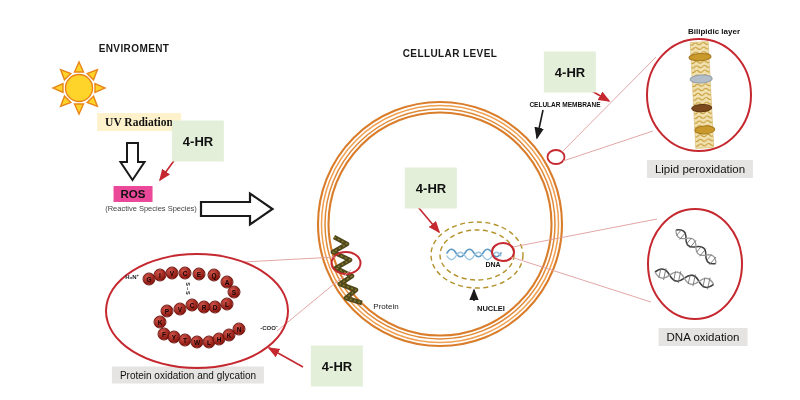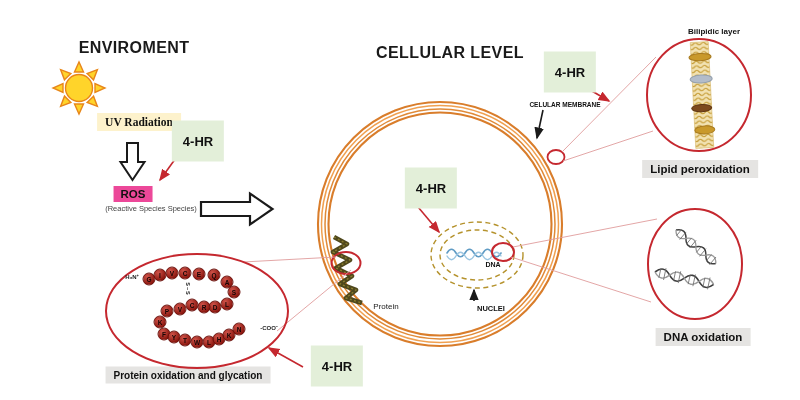--- a/index.html
+++ b/index.html
@@ -1,23 +1,23 @@
 <!DOCTYPE html>
 <html><head>
 <meta charset="utf-8">
 <style>
   html,body{margin:0;padding:0;background:#fff;}
   #canvas{position:relative;width:800px;height:400px;background:#ffffff;overflow:hidden;
           font-family:"Liberation Sans",sans-serif;}
   .abs{position:absolute;transform:translate(-50%,-50%);white-space:nowrap;padding-left:32px;}
-  .title{font-weight:bold;font-size:16px;color:#1a1a1a;letter-spacing:.4px;}
+  .title{font-weight:bold;font-size:10px;color:#1a1a1a;letter-spacing:.4px;}
   .badge-hr{background:#e3efd9;font-weight:bold;font-size:13px;color:#111;padding:13px 11px;}
   .badge-cream{background:#fdf2cc;font-weight:bold;font-size:11.5px;color:#111;padding:3px 8px;font-family:Liberation Serif, serif;}
   .badge-tan{background:#ec4899;font-weight:bold;font-size:11.5px;color:#111;padding:2px 7px;}
-  .badge-gray{background:#e5e4e2;font-weight:bold;font-size:11.5px;color:#111;padding:3px 8px;}
+  .badge-gray{background:#e5e4e2;font-weight:normal;font-size:11.5px;color:#111;padding:3px 8px;}
   .tiny{font-weight:bold;font-size:6.5px;color:#111;}
   .small{font-size:8px;color:#222;}
   .subnote{font-size:7.5px;color:#444;}
   #protein-ellipse{position:absolute;left:105px;top:253px;width:180px;height:112px;
      border:2px solid #c5282f;border-radius:50%;}
   .aa{position:absolute;width:13px;height:13px;border-radius:50%;
       background:radial-gradient(circle at 35% 30%, #d0544a, #8c1810 72%);
       border:1px solid #6b0f0a;color:#150404;font-size:6.5px;font-weight:bold;
       display:flex;align-items:center;justify-content:center;
       transform:translate(-50%,-50%);box-sizing:border-box;}

